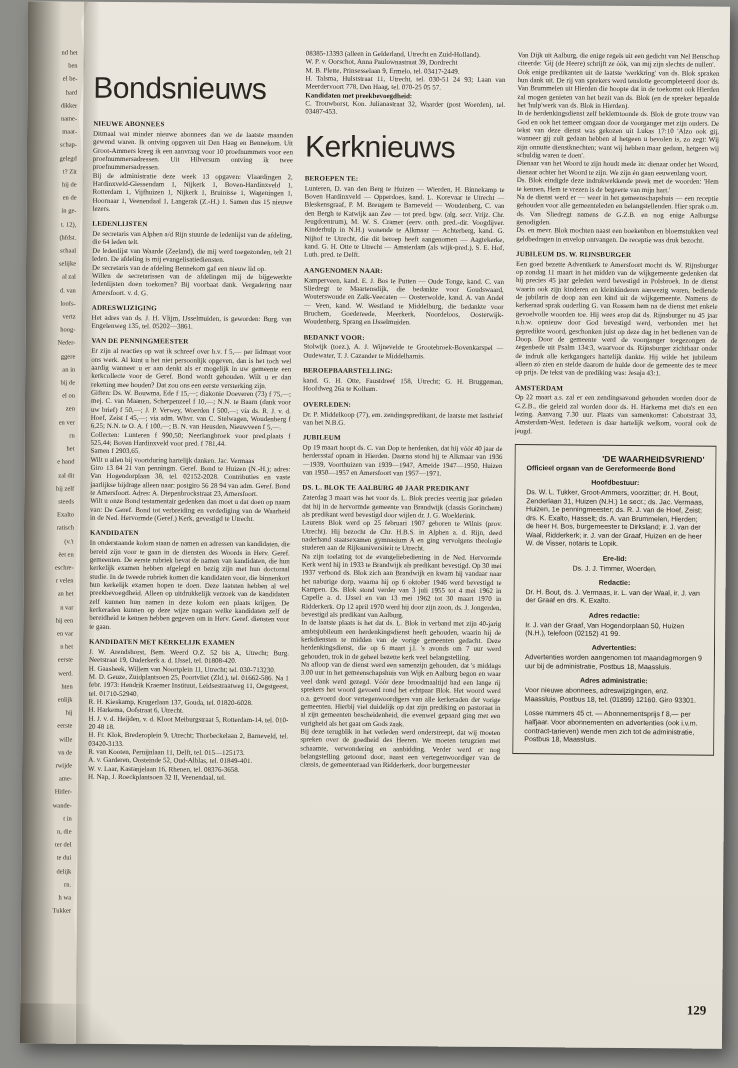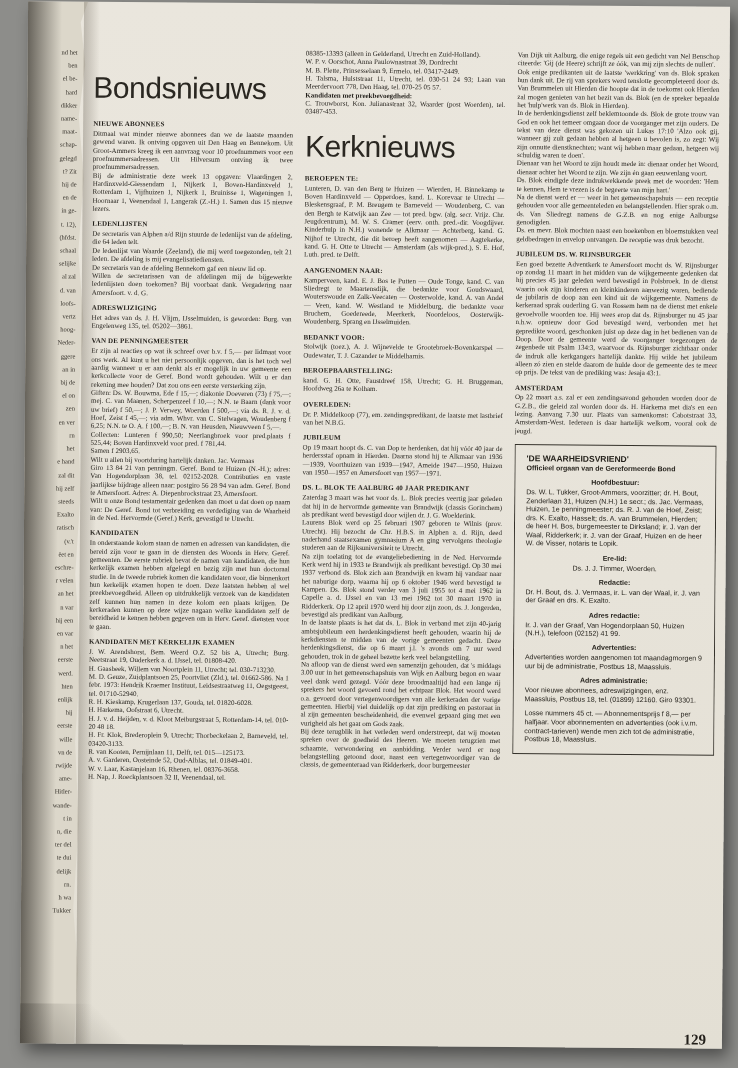--- a/index.html
+++ b/index.html
@@ -28,27 +28,27 @@
         letter-spacing:-.5px;color:#2a2721;margin:0 0 16px 0;line-height:32px;text-align:left;}
   .kerkhead{margin:14px 0 12px 0;}
   .sec{margin:0 0 7px 0;}
   .sec h4{font-size:7px;font-weight:bold;margin:0 0 1.5px 0;letter-spacing:.15px;text-align:left;}
   .sec p,.plain{margin:0;white-space:pre-line;}
   .boldline{font-weight:bold;}
   .topblock{margin-bottom:6px;}
   .box{border:1.5px solid #35322b;padding:9px 11px;margin-top:9px;
         font-family:"Liberation Sans", sans-serif;font-size:7px;line-height:8.6px;color:#26231d;
         text-align:left;}
-  .box .btitle{text-align:left;font-weight:bold;font-size:8.5px;margin:0;}
+  .box .btitle{text-align:right;font-weight:bold;font-size:8.5px;margin:0;}
   .box .bsub{font-weight:bold;margin:1px 0 5px 0;}
   .box h5{text-align:center;font-weight:bold;font-size:7px;margin:5.5px 0 1.5px 0;}
   .box p{margin:0;white-space:pre-line;}
   .box .centered{text-align:center;}
   .box .bfooter{margin-top:6px;}
-  .pageno{position:absolute;right:16px;bottom:0;font-weight:bold;font-size:15px;}
+  .pageno{position:absolute;right:16px;bottom:30px;font-weight:bold;font-size:13px;}
   .bottom-curl{position:absolute;left:0;bottom:0;width:120px;height:40px;
         background:linear-gradient(45deg,rgba(40,36,30,.35),rgba(40,36,30,0) 70%);z-index:6;}
 </style>
 </head>
 <body>
 
 <div class="stage">
   <div class="page">
 
     <div class="torn"></div>

